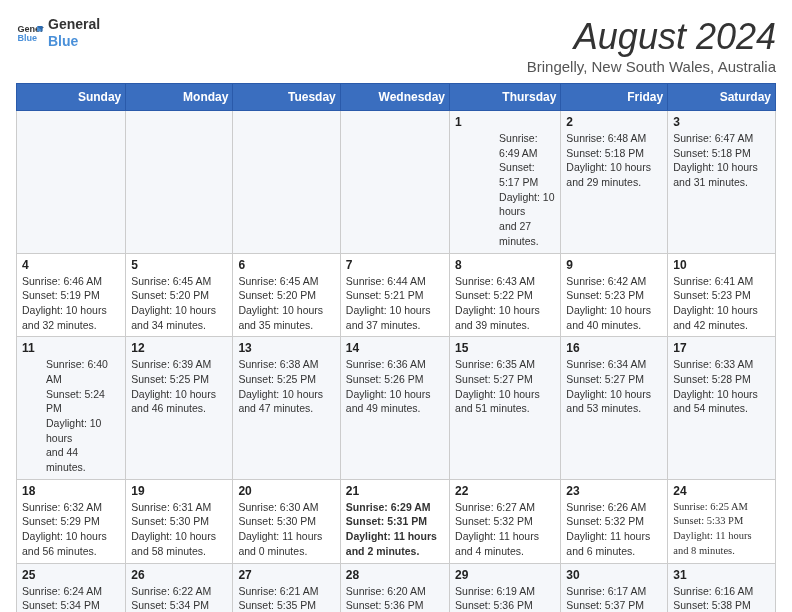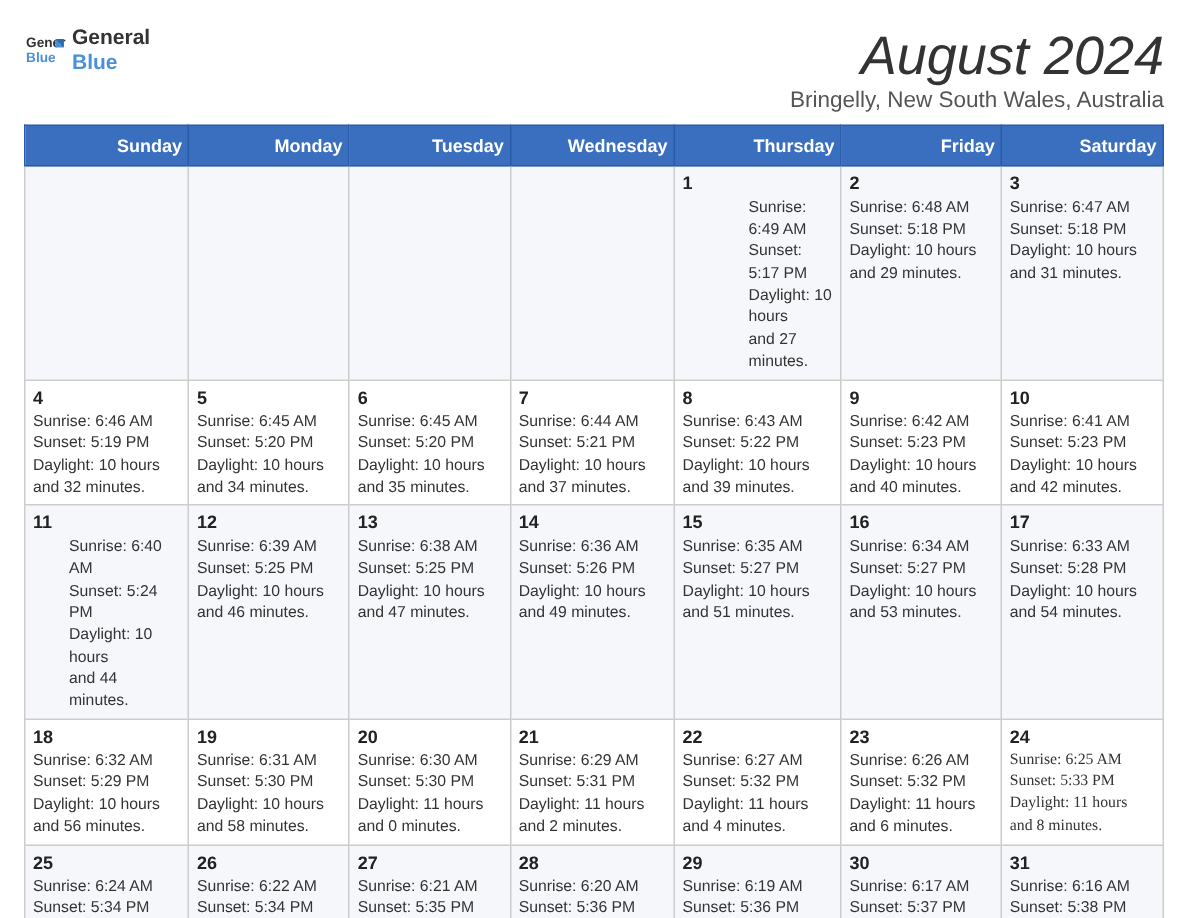--- a/index.html
+++ b/index.html
@@ -263,21 +263,21 @@
         </td>
         <td>
           <span class="day-number">20</span>
           <div class="day-info" style="white-space: pre-line;">Sunrise: 6:30 AM
 Sunset: 5:30 PM
 Daylight: 11 hours
 and 0 minutes.</div>
         </td>
         <td>
           <span class="day-number">21</span>
-          <div class="day-info" style="white-space: pre-line;">Sunrise: 6:29 AM
+          <div class="day-info" style="white-space: pre-line; font-weight: bold;">Sunrise: 6:29 AM
 Sunset: 5:31 PM
 Daylight: 11 hours
 and 2 minutes.</div>
         </td>
         <td>
           <span class="day-number">22</span>
           <div class="day-info" style="white-space: pre-line;">Sunrise: 6:27 AM
 Sunset: 5:32 PM
 Daylight: 11 hours
 and 4 minutes.</div>

